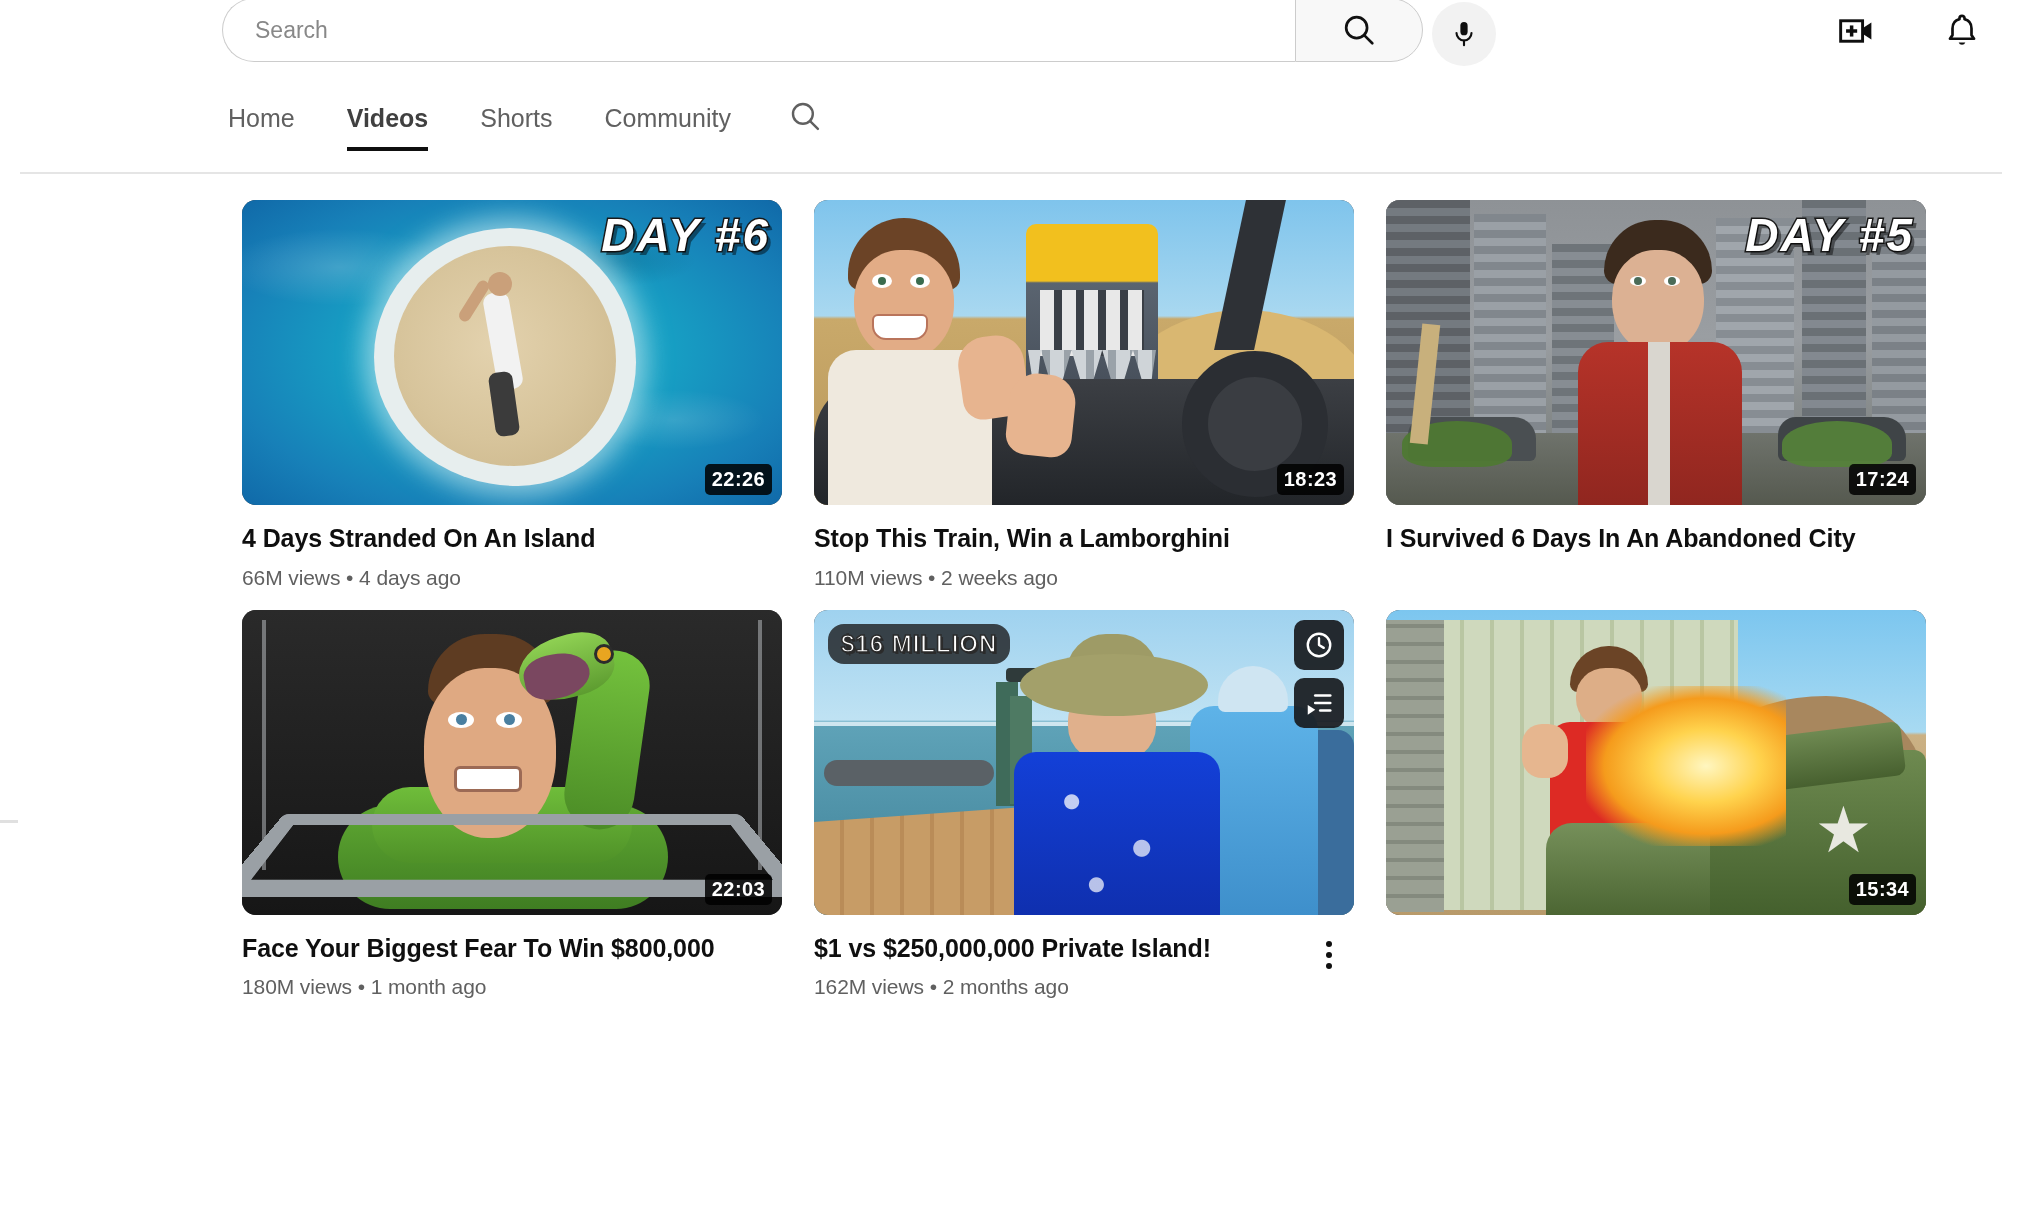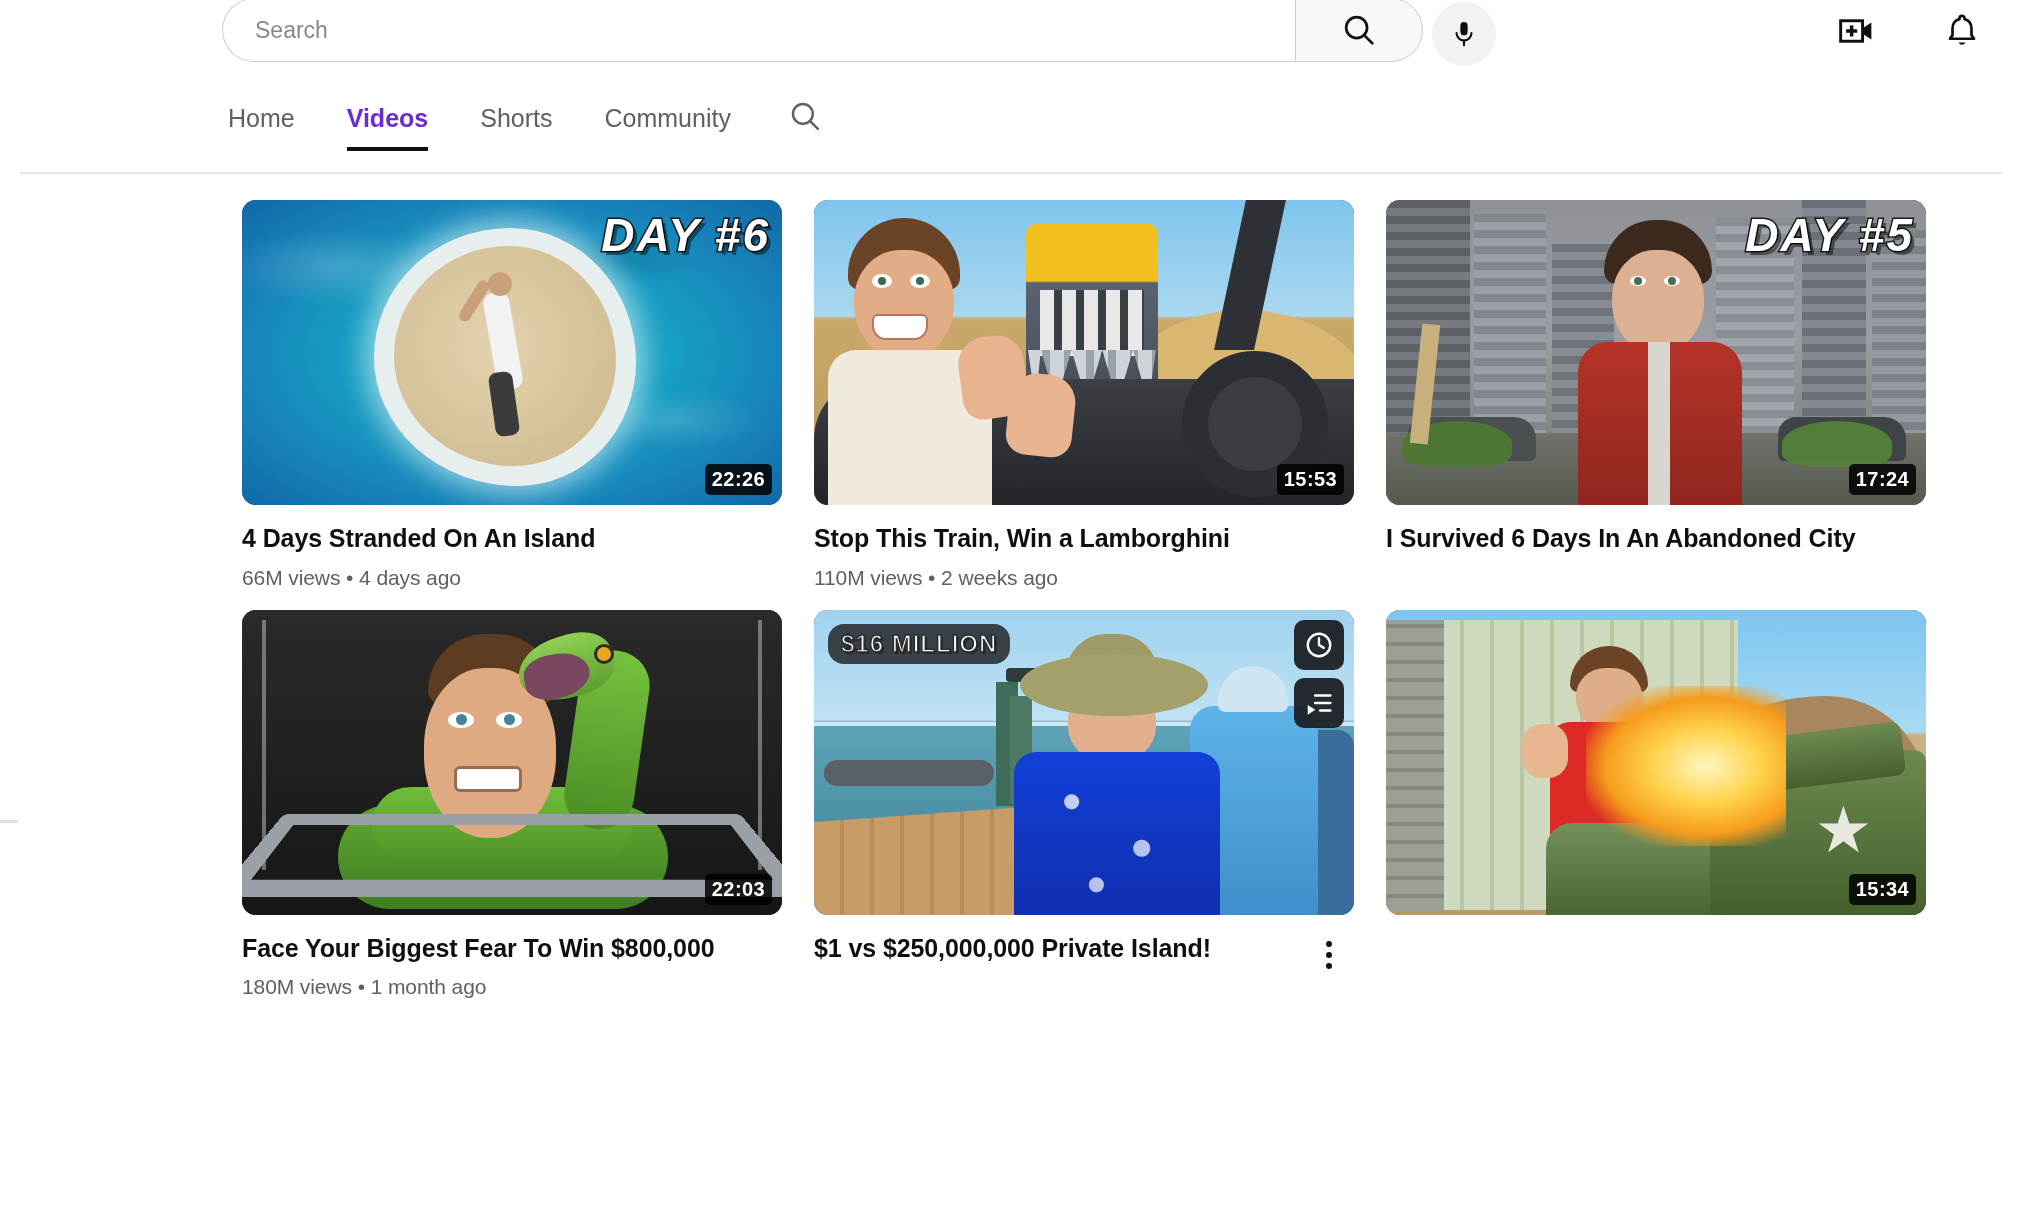--- a/index.html
+++ b/index.html
@@ -62,21 +62,21 @@
   }
   .tabs {
     display: flex; align-items: center; gap: 0px;
     margin-left: 228px;
   }
   .tab {
     font-size: 25px; color: #606060; font-weight: 500;
     padding: 4px 0 18px 0; margin-right: 52px;
     position: relative; cursor: pointer; white-space: nowrap;
   }
-  .tab.active { color: #6d28d9; font-weight: 700; }
+  .tab.active { color: #404040; font-weight: 700; }
   .tab.active::after {
     content: ""; position: absolute; left: 0; right: 0; bottom: 0;
     height: 4px; background: #0f0f0f;
   }
   .tab-search-icon { margin-left: 4px; padding-bottom: 14px; cursor: pointer; }
   .tabs-divider {
     position: absolute; left: 20px; top: 172px; width: 1982px; height: 2px;
     background: #e5e5e5;
   }
   .edge-stub {
@@ -414,21 +414,21 @@
             <div class="p-hair"></div>
               <div class="p-face"></div>
             <div class="p-eye l"></div>
               <div class="p-eye r"></div>
             <div class="p-mouth"></div>
               <div class="p-shirt"></div>
           </div>
           <div class="hand h1"></div>
             <div class="hand h2"></div>
         </div>
-        <div class="duration">15:53</div>
+        <div class="duration">18:23</div>
       </div>
       <div class="meta">
         <div class="vtitle">Stop This Train, Win a Lamborghini</div>
         <div class="vstats">
           <span>110M views</span>
           <span>•</span>
           <span>2 weeks ago</span>
         </div>
       </div>
     </div>
@@ -526,20 +526,25 @@
               <line x1="9" y1="6" x2="21" y2="6" stroke="#fff" stroke-width="2.1" stroke-linecap="round"></line>
               <line x1="9" y1="12" x2="21" y2="12" stroke="#fff" stroke-width="2.1" stroke-linecap="round"></line>
               <line x1="13" y1="18" x2="21" y2="18" stroke="#fff" stroke-width="2.1" stroke-linecap="round"></line>
               <path d="M3 13.5 L9 17.4 L3 21.3 Z" fill="#fff"></path>
             </svg>
           </div>
         </div>
       </div>
       <div class="meta">
         <div class="vtitle">$1 vs $250,000,000 Private Island!</div>
+        <div class="vstats">
+          <span>162M views</span>
+          <span>•</span>
+          <span>2 months ago</span>
+        </div>
         <div class="kebab">
           <span></span>
           <span></span>
           <span></span>
         </div>
       </div>
     </div>
 
     <div class="card">
       <div class="thumb">

